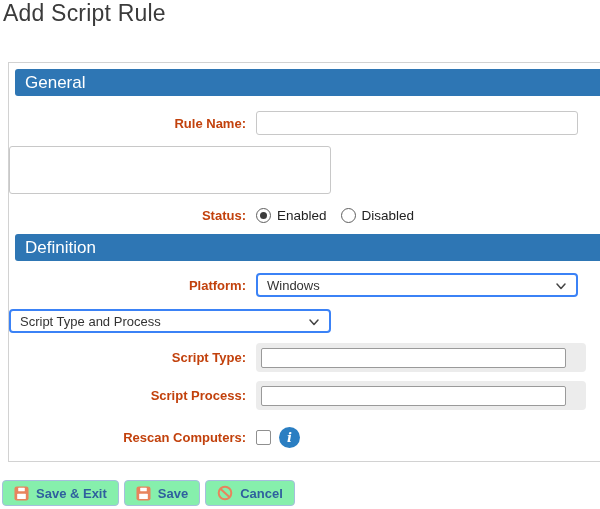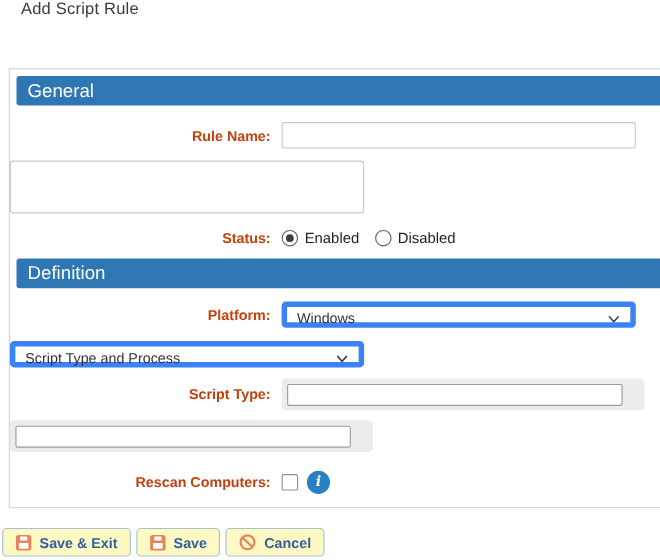--- a/index.html
+++ b/index.html
@@ -1,20 +1,20 @@
 <!DOCTYPE html>
 <html><head>
 <meta charset="utf-8">
 <style>
   * { box-sizing: border-box; margin: 0; padding: 0; }
   html, body { width: 600px; height: 509px; overflow: hidden; background: #fff;
     font-family: "Liberation Sans", sans-serif; position: relative; }
 
-  .page-title { position: absolute; left: 3px; top: 0px; font-size: 15px;
-    font-weight: 400; color: #3b3b3b; letter-spacing: 0.2px; margin-left: 16px; }
+  .page-title { position: absolute; left: 3px; top: 0px; font-size: 23px;
+    font-weight: 400; color: #3b3b3b; letter-spacing: 0.2px; }
 
   .form-panel { position: absolute; left: 8px; top: 62px; width: 610px; height: 400px;
     background: #fff; border: 1px solid #d2d2d2; }
 
   .section-bar { margin: 6px 6px 0 6px; height: 27px; line-height: 27px;
     background: #2e76b4; color: #fff; font-size: 17px; font-weight: 400;
     padding-left: 10px; border-radius: 3px; }
 
   .row { display: flex; align-items: center; }
   .lbl { width: 247px; padding-right: 10px; text-align: right;
@@ -39,41 +39,41 @@
   .radio-group { display: flex; align-items: center; }
   .radio { width: 15px; height: 15px; border: 1px solid #5f5f5f; border-radius: 50%;
     background: #fff; display: inline-flex; align-items: center; justify-content: center;
     flex: none; cursor: pointer; }
   .radio.selected::after { content: ""; width: 7px; height: 7px; border-radius: 50%;
     background: #3c3c3c; }
   .radio-label { font-size: 13.5px; color: #222; margin: 0 0 0 6px; }
   .radio + .radio-label { }
   .radio-2 { margin-left: 14px; }
 
-  .select { position: relative; width: 322px; height: 24px; border: 5px solid #3b82f6;
+  .select { position: relative; width: 322px; height: 24px; border: 2px solid #3b82f6;
     border-radius: 4px; background: #fff; font-size: 13px; color: #333;
     line-height: 22px; padding-left: 9px; cursor: pointer; }
   .chev { position: absolute; right: 9px; top: 5px; width: 12px; height: 12px; }
 
   .strip { width: 330px; background: #ececec; border-radius: 4px; height: 29px;
     display: flex; align-items: center; padding: 0 5px; }
   .strip .txt-inner { width: 305px; height: 20px; border: 1px solid #9a9a9a;
     border-radius: 2px; background: #fff; font-family: "Liberation Sans", sans-serif;
     font-size: 12.5px; padding: 0 6px; color: #333; outline: none; }
 
   .checkbox { width: 15px; height: 15px; border: 1px solid #8f8f8f; border-radius: 2px;
     background: #fff; flex: none; cursor: pointer; }
   .info-badge { width: 21px; height: 21px; border-radius: 50%; background: #2a7ec2;
     color: #fff; display: inline-flex; align-items: center; justify-content: center;
     margin-left: 8px; font-family: "DejaVu Serif", serif; font-weight: 700;
     font-style: italic; font-size: 13px; cursor: pointer; flex: none; }
 
   .footer { position: absolute; left: 2px; top: 480px; display: flex; gap: 5px; }
   .btn { display: inline-flex; align-items: center; gap: 7px; height: 26px;
-    padding: 0 11px; background: #fef9c3; border: 1px solid #a5bfdd; border-radius: 4px;
+    padding: 0 11px; background: #86efac; border: 1px solid #a5bfdd; border-radius: 4px;
     color: #2f5f9e; font-size: 13px; font-weight: 700; cursor: pointer;
     font-family: "Liberation Sans", sans-serif; }
   .btn svg { flex: none; }
 </style>
 </head>
 <body>
 
 <h1 class="page-title">Add Script Rule</h1>
 
 <div class="form-panel">
@@ -129,20 +129,21 @@
   </div>
 
   <div class="row row-strip">
     <div class="lbl">Script Type:</div>
     <div class="ctrl strip">
       <input type="text" class="txt-inner" value="" style="">
     </div>
   </div>
 
   <div class="row row-strip2">
+    <div class="lbl">Script Process:</div>
     <div class="ctrl strip">
       <input type="text" class="txt-inner" value="" style="">
     </div>
   </div>
 
   <div class="row row-rescan">
     <div class="lbl">Rescan Computers:</div>
     <div class="ctrl radio-group">
       <span class="checkbox"></span>
       <span class="info-badge">i</span>

